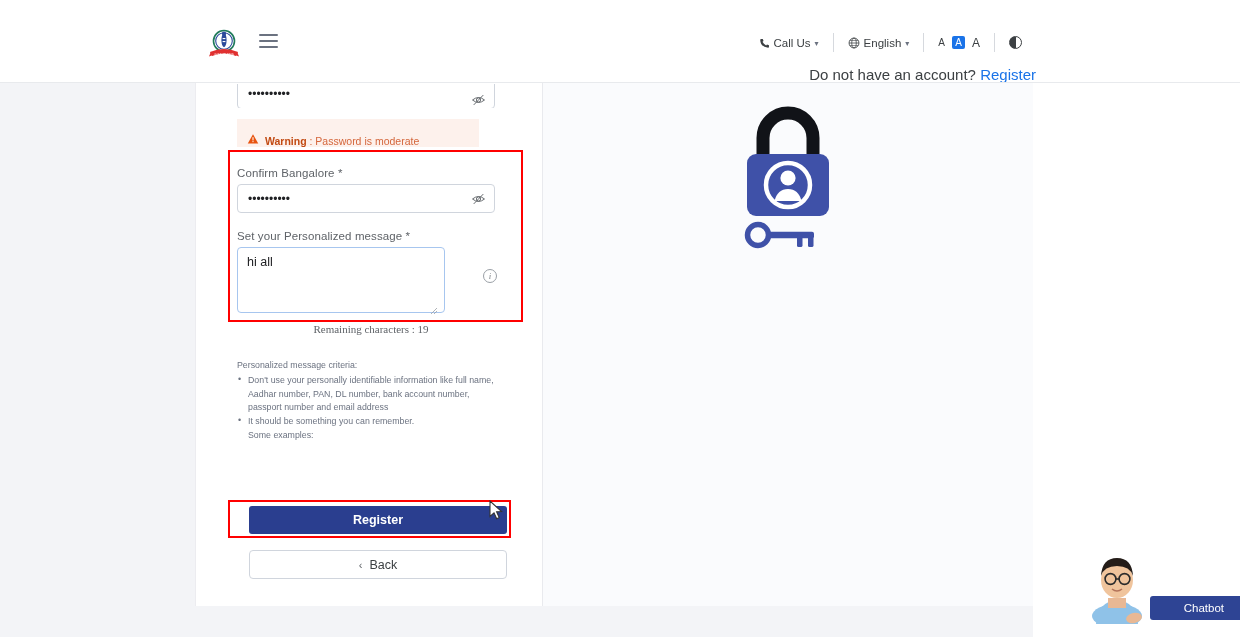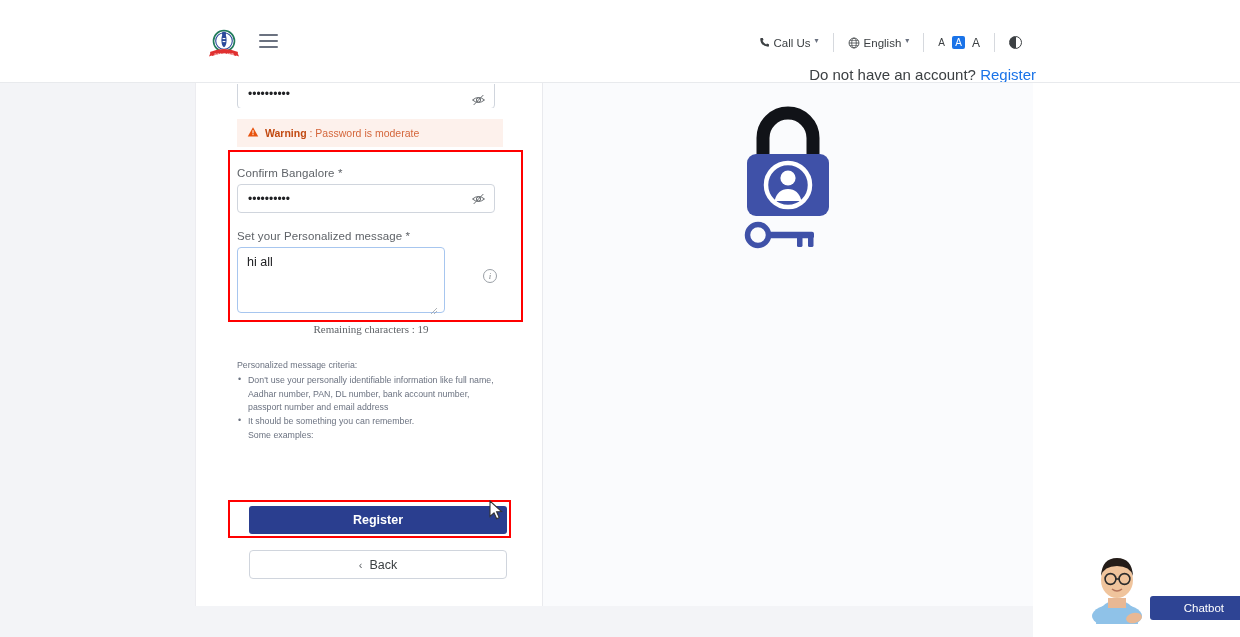--- a/index.html
+++ b/index.html
@@ -25,21 +25,21 @@
     display:flex; flex-direction:column; justify-content:space-between;
     cursor:pointer;
   }
   .hdr-hamburger span { display:block; height:2px; width:19px; background:#6b7280; border-radius:1px; }
 
   .hdr-right {
     position:absolute; right:204px; top:33px;
     display:flex; align-items:center; gap:0px;
     font-size:11.5px; color:#3c4043;
   }
-  .hdr-item { display:flex; align-items:flex-start; gap:4px; padding:0 14px; cursor:pointer; white-space:nowrap;}
+  .hdr-item { display:flex; align-items:flex-end; gap:4px; padding:0 14px; cursor:pointer; white-space:nowrap;}
   .hdr-sep { width:1px; height:19px; background:#d6d9de; }
   .caret { font-size:8px; color:#6b7280; transform: translateY(-1px); }
 
   .fsz { display:flex; align-items:center; gap:7px; padding:0 14px; }
   .fsz .a-small { font-size:10px; }
   .fsz .a-mid {
     background:#1a73e8; color:#fff; font-size:10px;
     width:13px; height:13px; display:flex; align-items:center; justify-content:center;
     border-radius:2px; cursor:pointer;
   }
@@ -98,23 +98,23 @@
     width:15px; height:15px; cursor:pointer; color:#5f6368;
   }
 
   
   .pw-row { position:absolute; left:0px; top:1px; }
   .pw-input-clip { overflow:hidden; height:24px; }
   .pw-input-clip .text-input { margin-top:-5px; }
 
   .warn-bar {
     position:absolute; left:0px; top:36px;
-    width:266px; height:28px;
+    width:242px; height:28px;
     background:#fdf1ec;
-    display:flex; align-items:center; padding-left:10px; gap:6px;
+    display:flex; align-items:flex-end; padding-left:10px; gap:6px;
   }
   .warn-icon { color:#e8530e; font-size:12px; line-height:1; }
   .warn-text { font-size:10.5px; color:#d4663b; }
   .warn-text b { color:#c24a12; font-weight:bold; }
 
   .confirm-block { position:absolute; left:0px; top:84px; }
   .msg-block { position:absolute; left:0px; top:147px; }
 
   .textarea-box {
     width:208px; height:66px;

